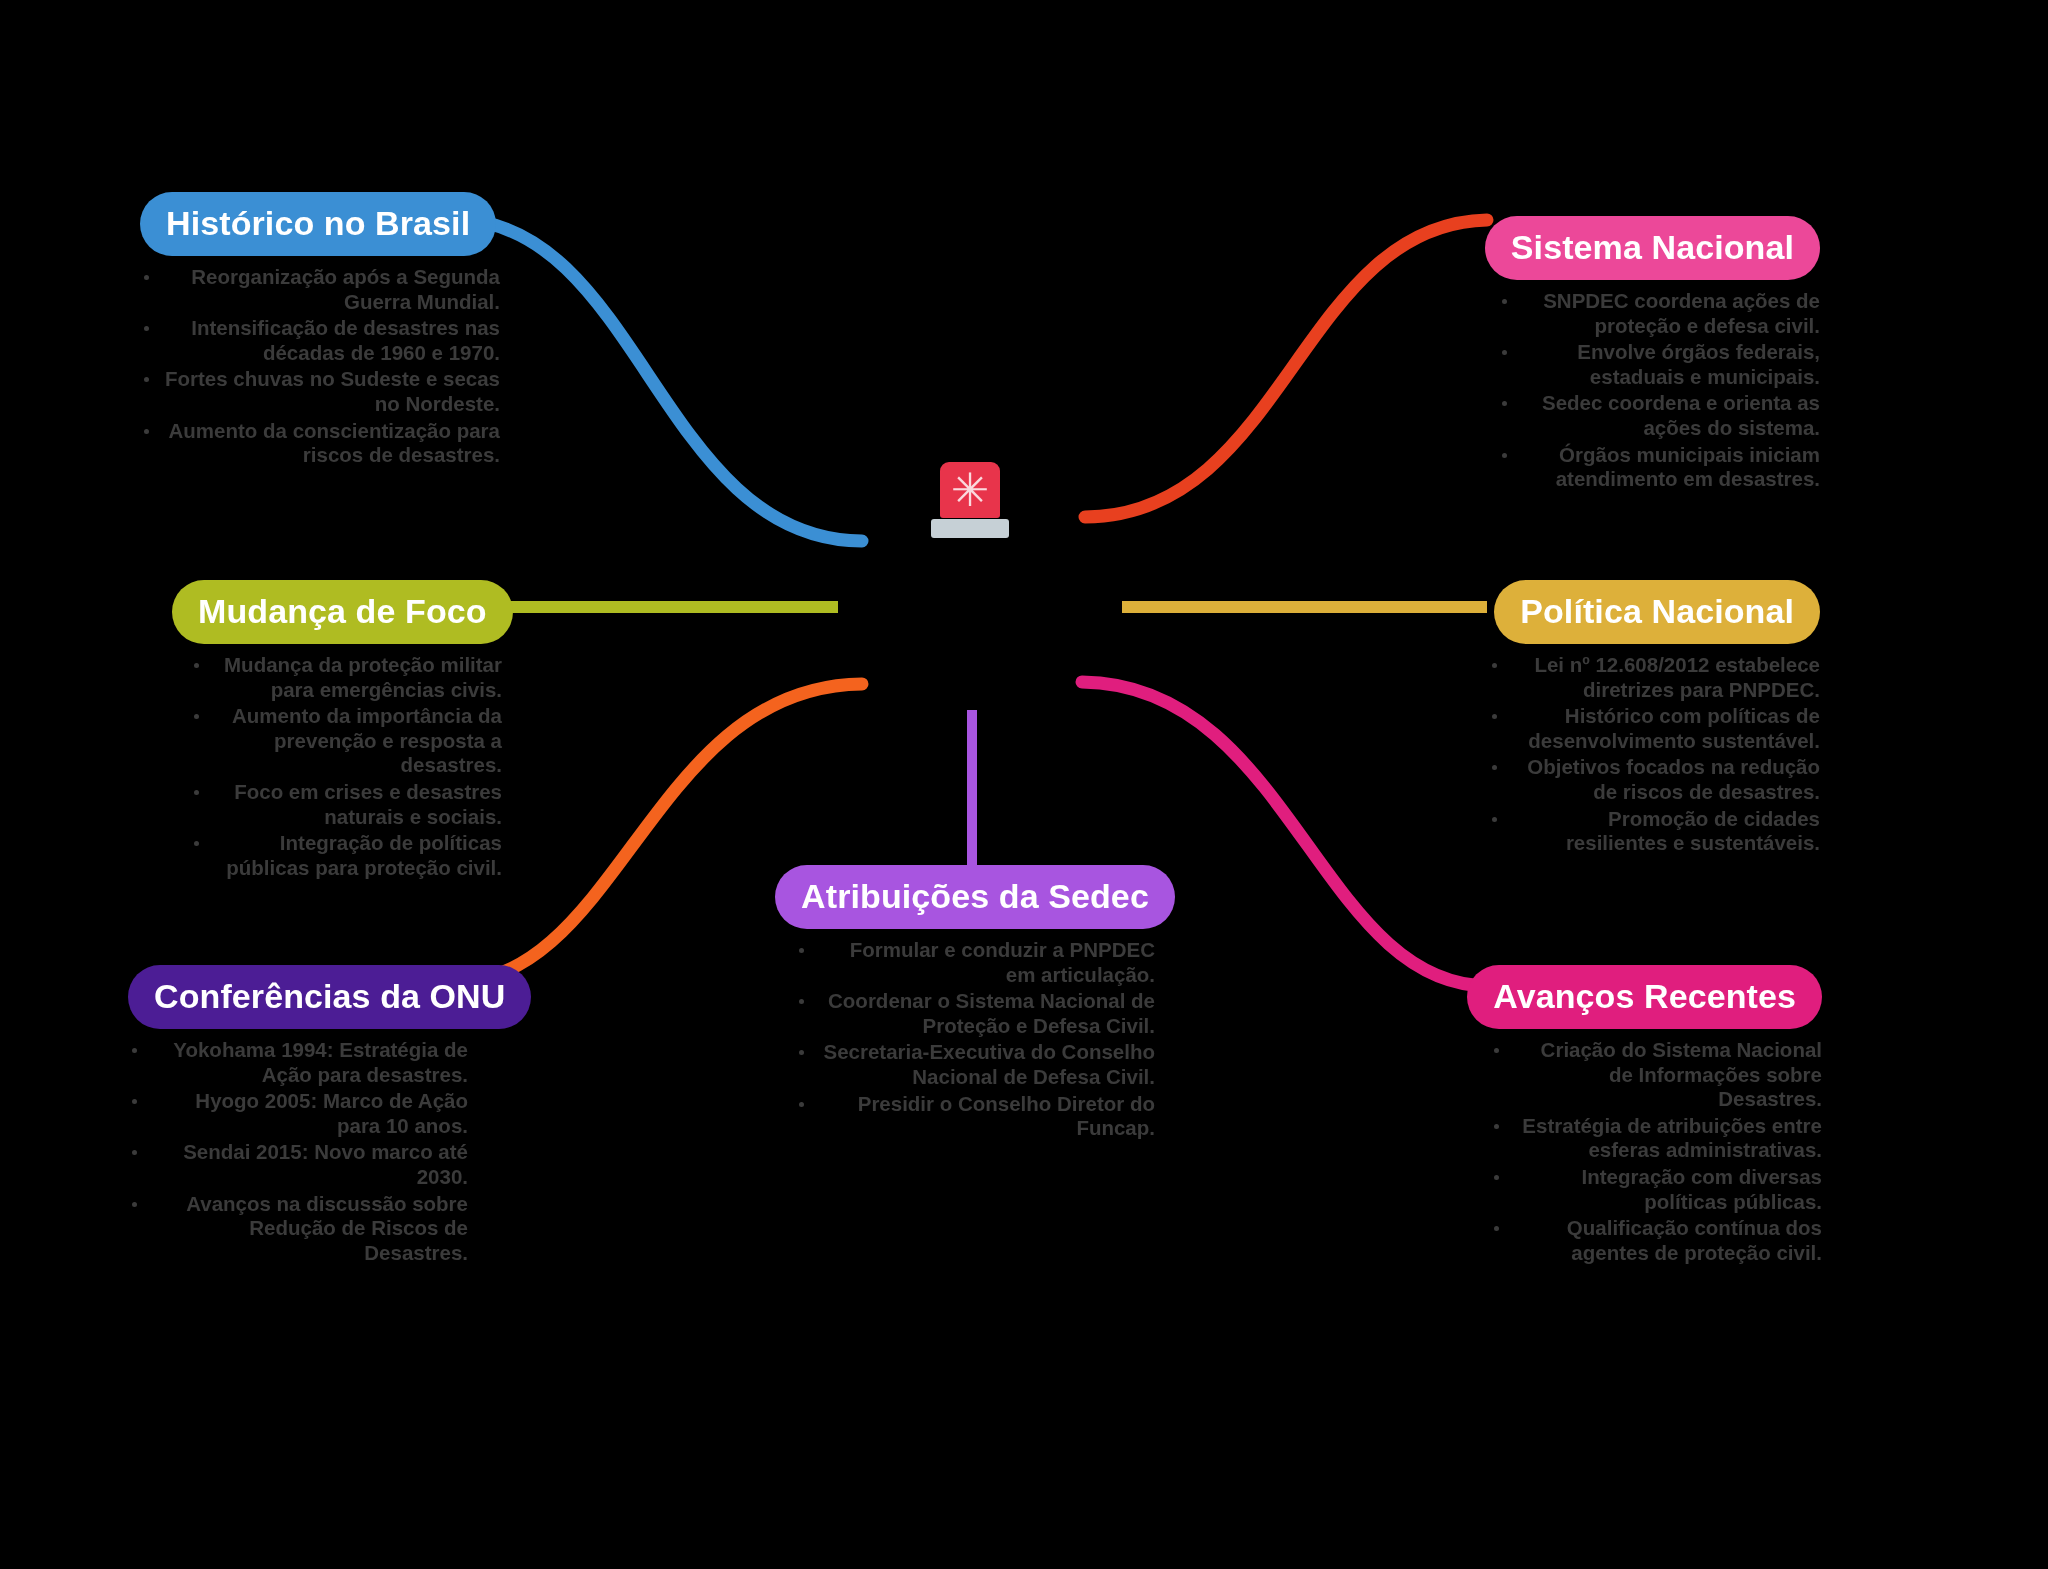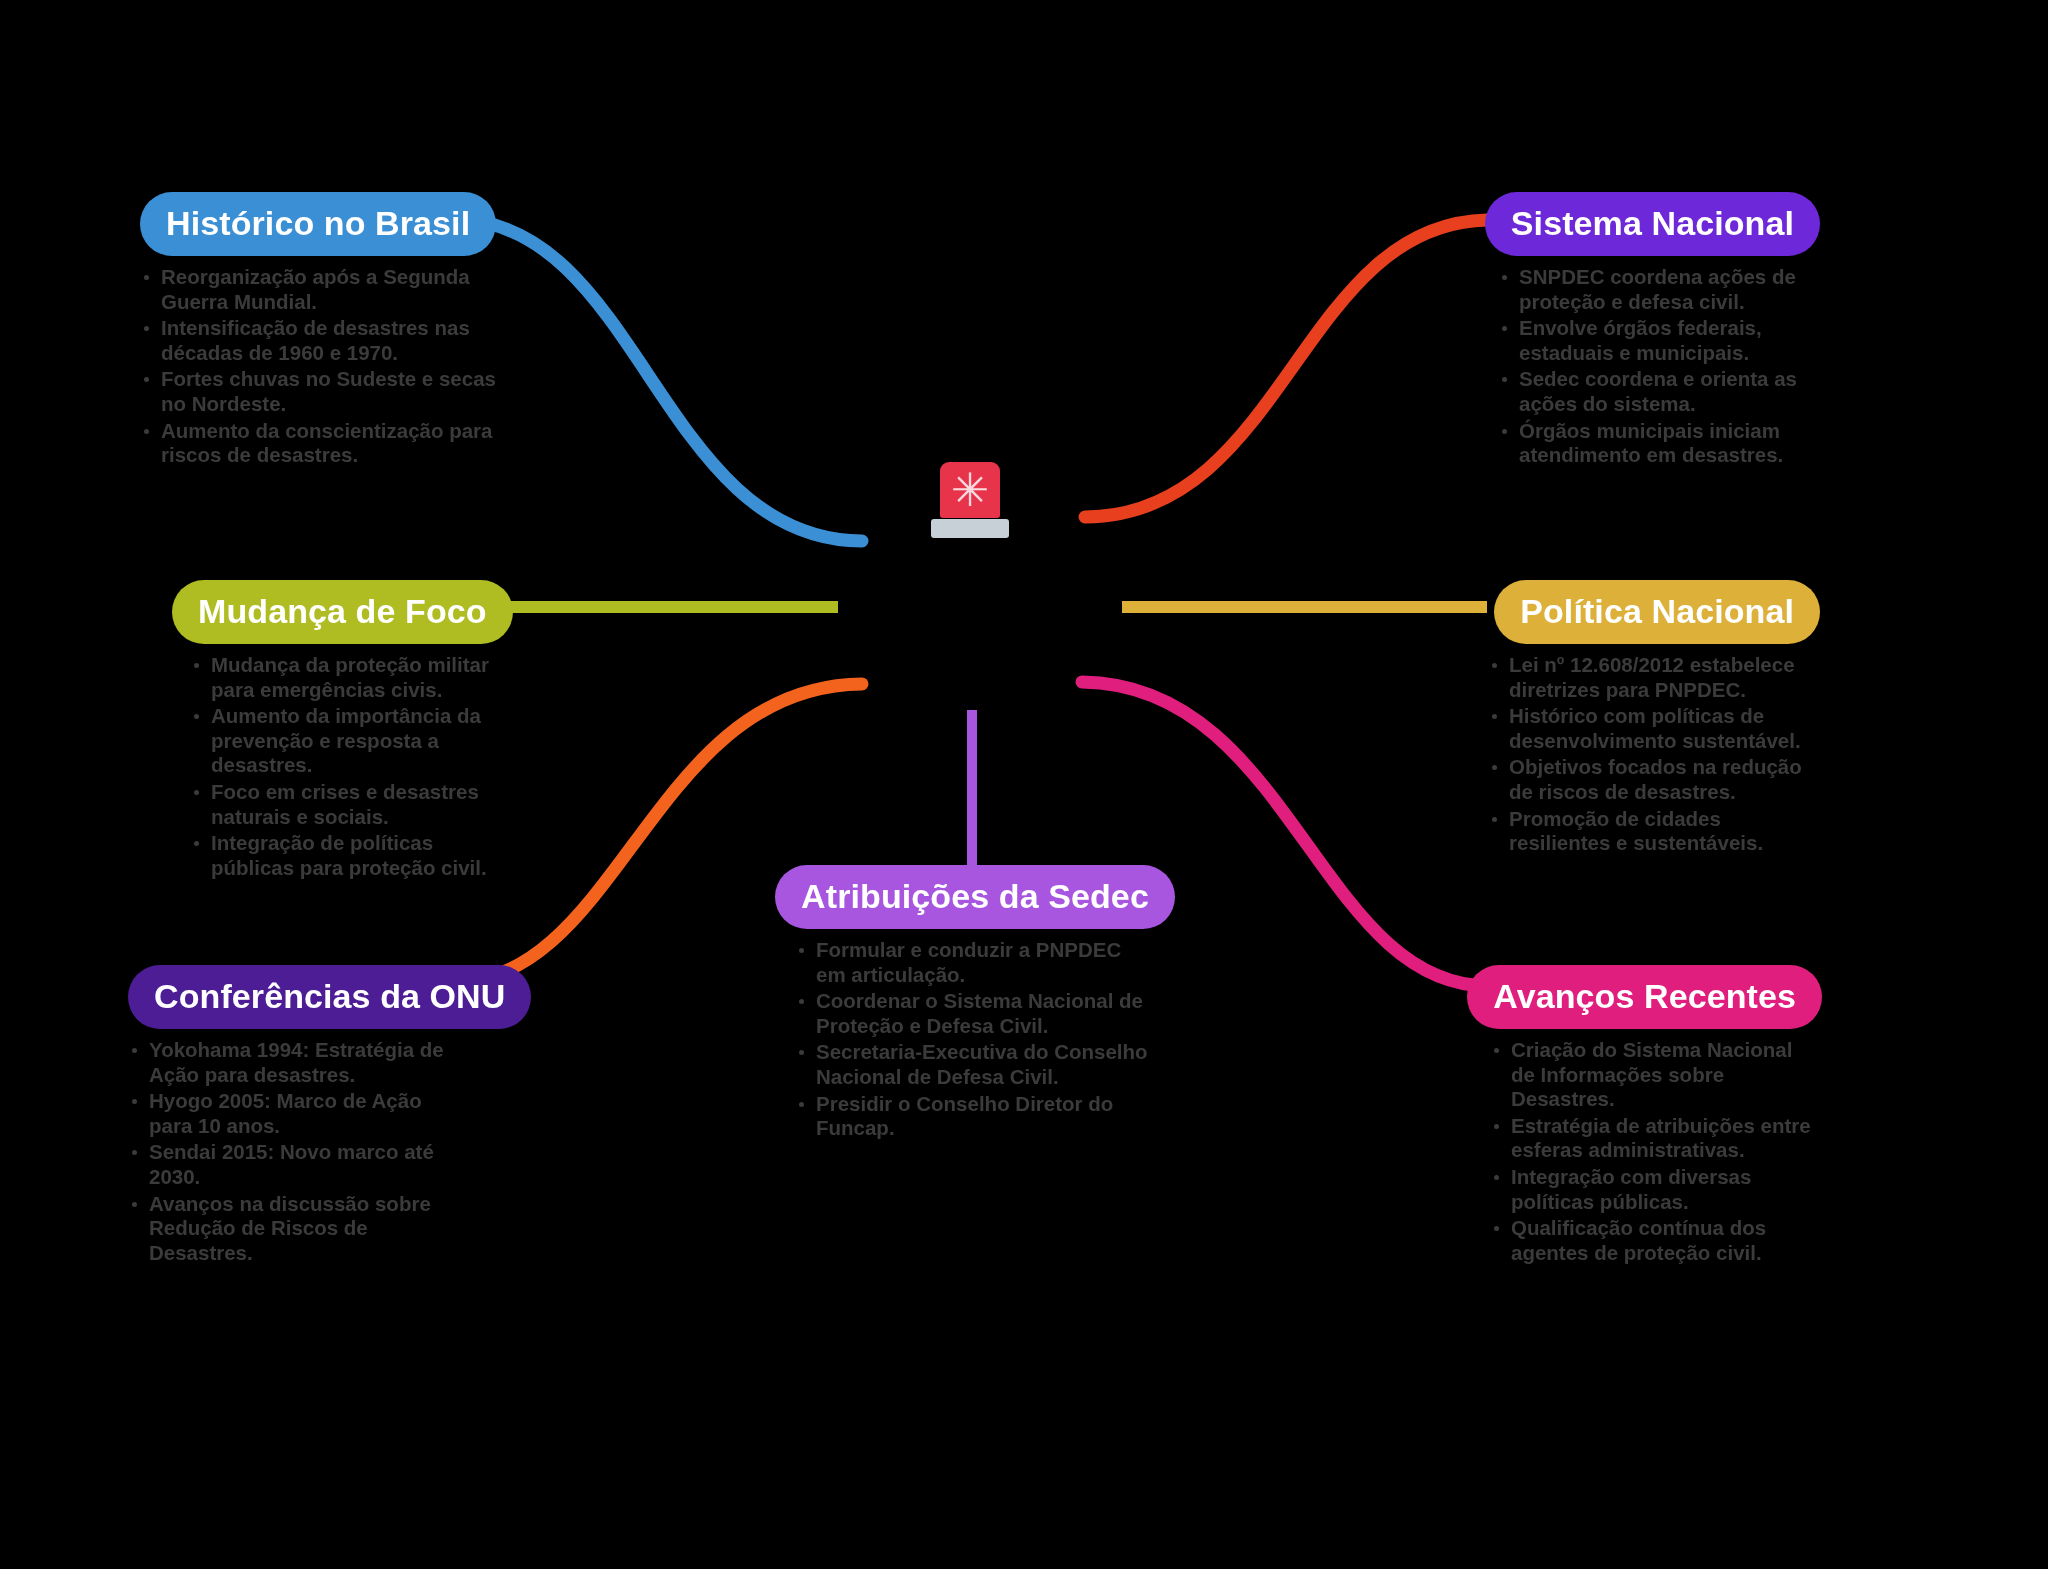--- a/index.html
+++ b/index.html
@@ -44,20 +44,21 @@
     line-height: 1.18;
   }
 
   .pill-wrap { display: flex; }
   .pill-wrap.right { justify-content: flex-end; }
   .pill-wrap.center { justify-content: center; }
 
   ul.bullets {
     list-style: none;
     margin-top: 9px;
+    text-align: right;
   }
 
   ul.bullets li {
     position: relative;
     padding-left: 21px;
     color: #3B3B3B;
     font-size: 20.5px;
     font-weight: bold;
     line-height: 1.20;
     margin-bottom: 2px;
@@ -156,21 +157,21 @@
     <ul class="bullets">
       <li>Reorganização após a Segunda Guerra Mundial.</li>
       <li>Intensificação de desastres nas décadas de 1960 e 1970.</li>
       <li>Fortes chuvas no Sudeste e secas no Nordeste.</li>
       <li>Aumento da conscientização para riscos de desastres.</li>
     </ul>
   </div>
 
   <div class="branch" id="b-sistema">
     <div class="pill-wrap right">
-      <div class="pill" style="background:#6d28d9;">Sistema Nacional</div>
+      <div class="pill" style="background:#ec4899;margin-top:24px;">Sistema Nacional</div>
     </div>
     <ul class="bullets">
       <li>SNPDEC coordena ações de proteção e defesa civil.</li>
       <li>Envolve órgãos federais, estaduais e municipais.</li>
       <li>Sedec coordena e orienta as ações do sistema.</li>
       <li>Órgãos municipais iniciam atendimento em desastres.</li>
     </ul>
   </div>
 
   <div class="branch" id="b-mudanca">

